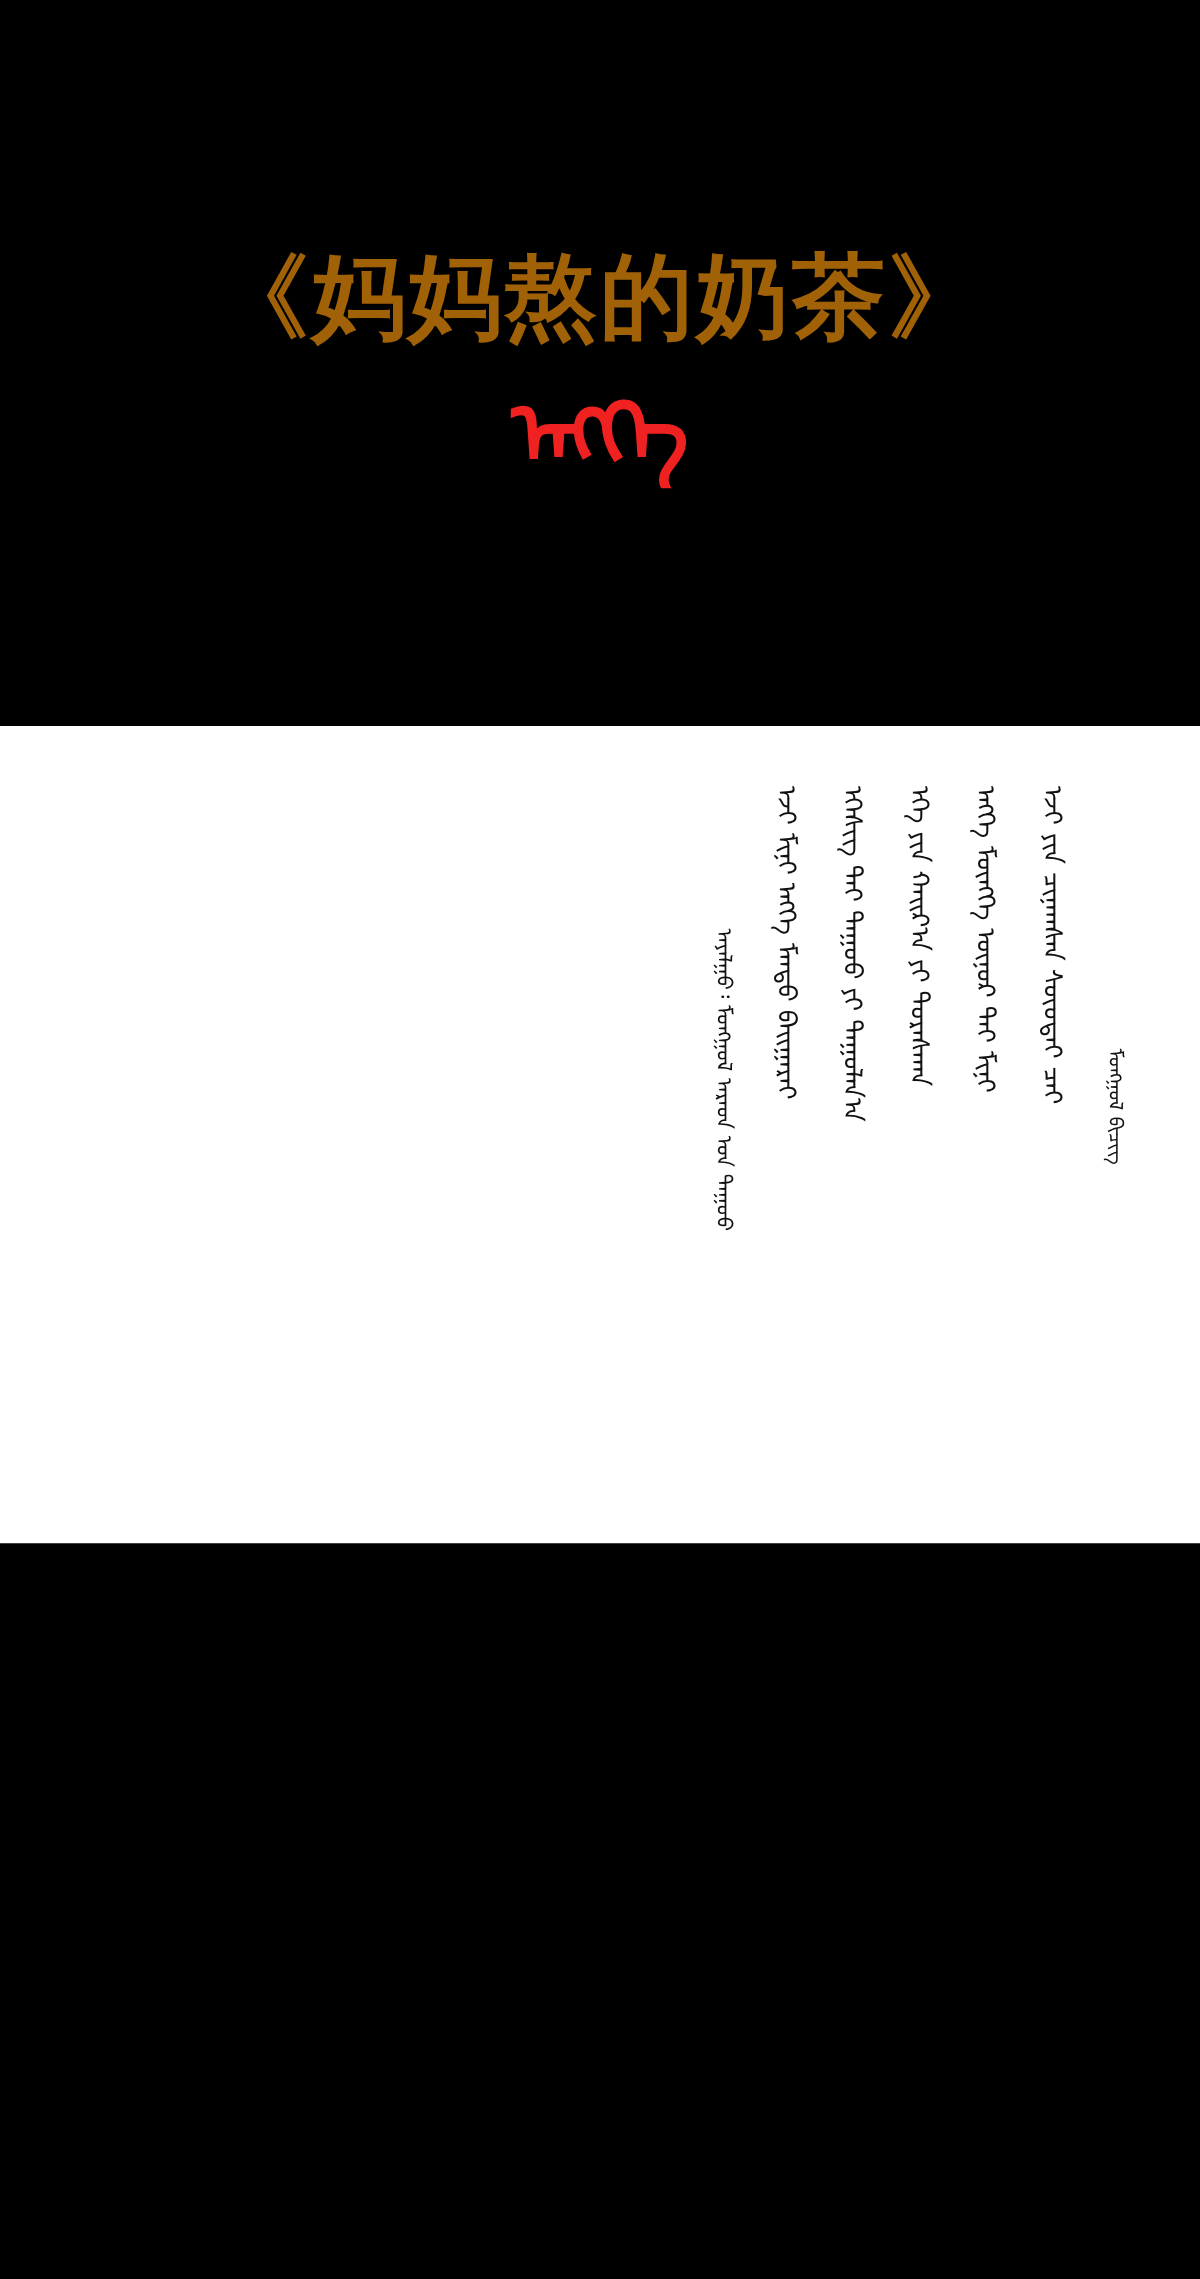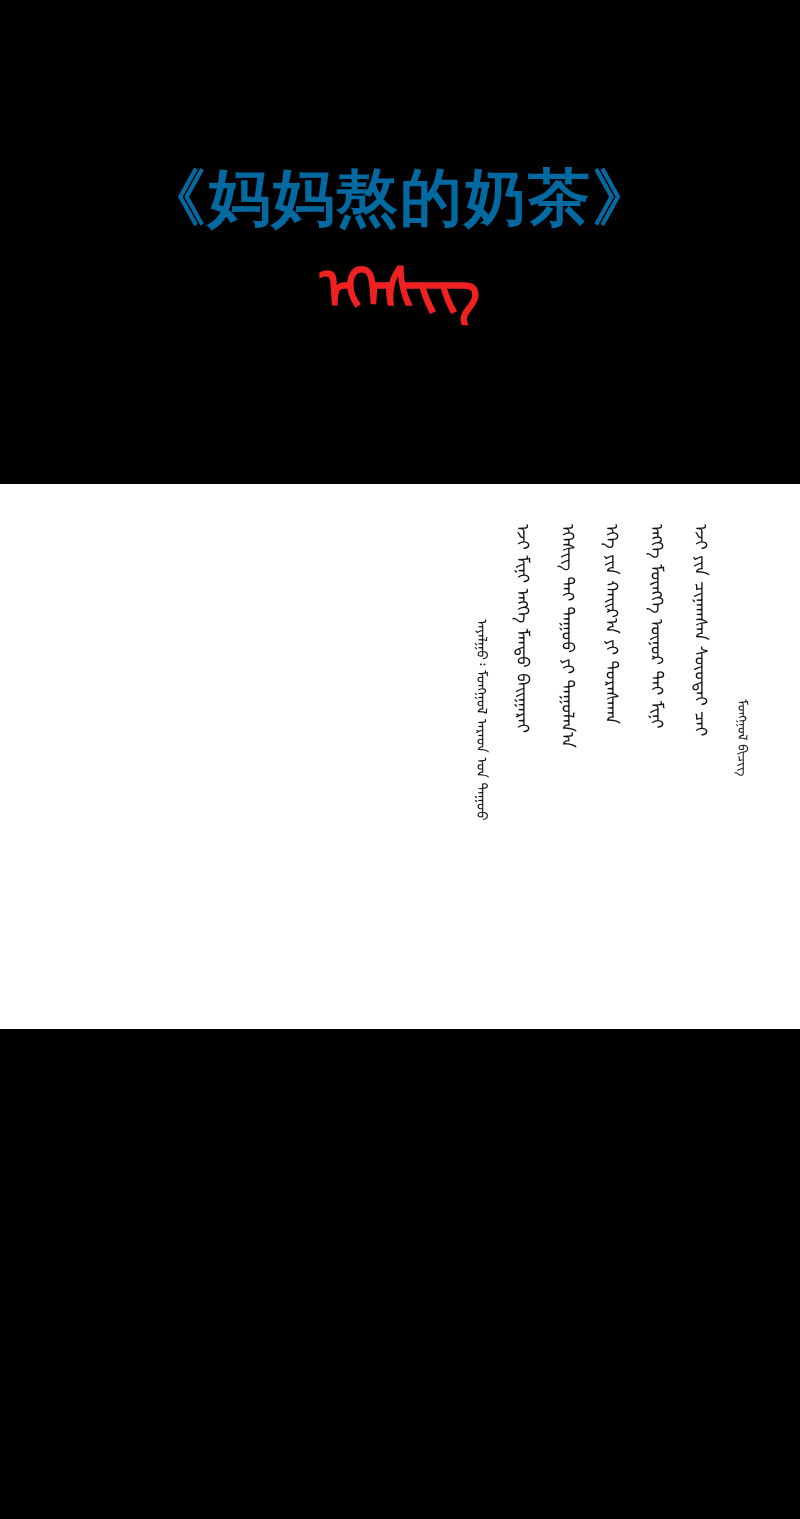--- a/index.html
+++ b/index.html
@@ -22,21 +22,21 @@
     left: 0;
     width: 800px;
     height: 484px;
     background: #000000;
     display: flex;
     flex-direction: column;
     align-items: center;
     justify-content: center;
   }
   .title-main {
-    color: #0369a1;
+    color: #a16207;
     font-size: 62px;
     font-weight: bold;
     letter-spacing: 2px;
     line-height: 1.25;
     text-align: center;
     margin: 0 0 18px 0;
     font-family: "DejaVu Sans", sans-serif;
   }
   .title-sub {
     color: #ef2121;
@@ -103,21 +103,21 @@
     width: 800px;
     height: 490px;
     background: #000000;
   }
 </style>
 </head>
 <body>
 
 <div class="title-block">
   <div class="title-main">《妈妈熬的奶茶》</div>
-  <div class="title-sub">ᠡᠭᠡᠰᠢᠭ</div>
+  <div class="title-sub">ᠡᠩᠬᠡ</div>
 </div>
 
 <div class="sheet">
   <div class="mongol-block">
     <div class="mcol sig">ᠮᠣᠩᠭᠣᠯ ᠪᠢᠴᠢᠭ</div>
     <div class="mcol">ᠡᠵᠢ ᠶᠢᠨ ᠴᠢᠨᠠᠭᠰᠠᠨ ᠰᠦᠦᠲᠡᠢ ᠴᠠᠢ</div>
     <div class="mcol">ᠡᠩᠬᠡ ᠮᠥᠩᠬᠡ ᠦᠨᠦᠷ ᠲᠡᠢ ᠮᠢᠨᠢ</div>
     <div class="mcol">ᠡᠬᠡ ᠶᠢᠨ ᠬᠠᠢᠷ᠎ᠠ ᠶᠢ ᠳᠤᠷᠠᠰᠬᠠᠨ</div>
     <div class="mcol">ᠡᠭᠡᠰᠢᠭ ᠲᠡᠢ ᠳᠠᠭᠤᠤ ᠶᠢ ᠳᠠᠭᠤᠯᠠᠨ᠎ᠠ</div>
     <div class="mcol">ᠡᠵᠢ ᠮᠢᠨᠢ ᠡᠩᠬᠡ ᠮᠡᠨᠳᠦ ᠪᠠᠢᠭᠠᠷᠠᠢ</div>

